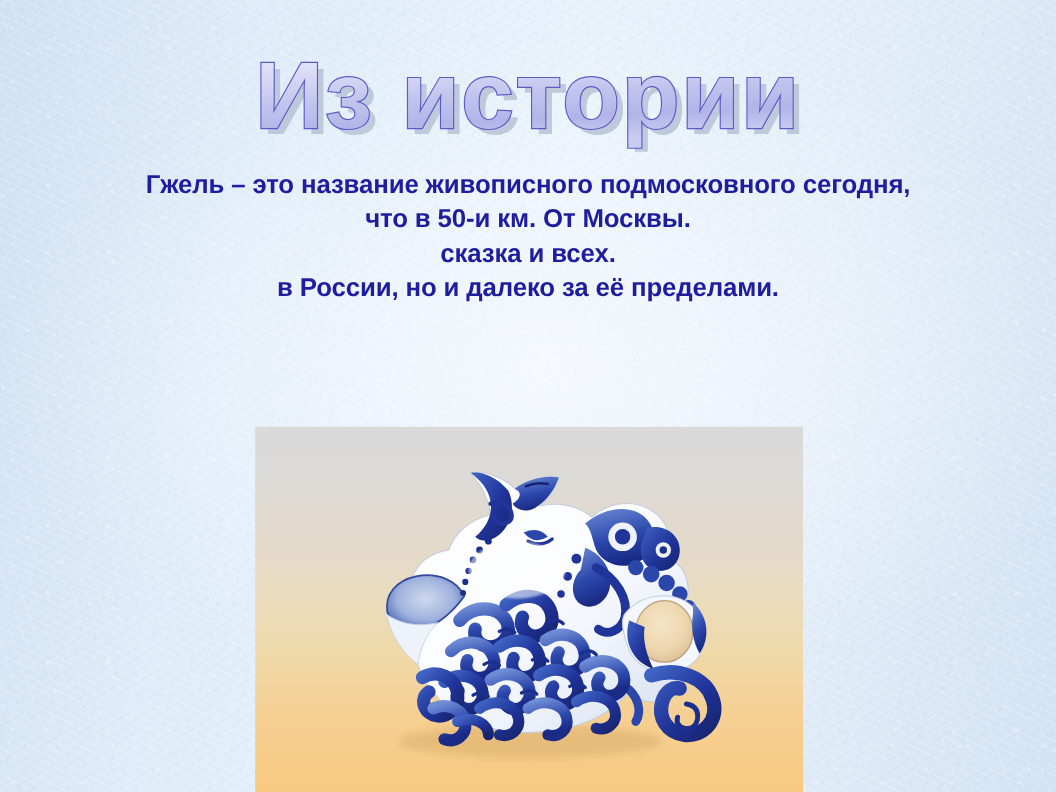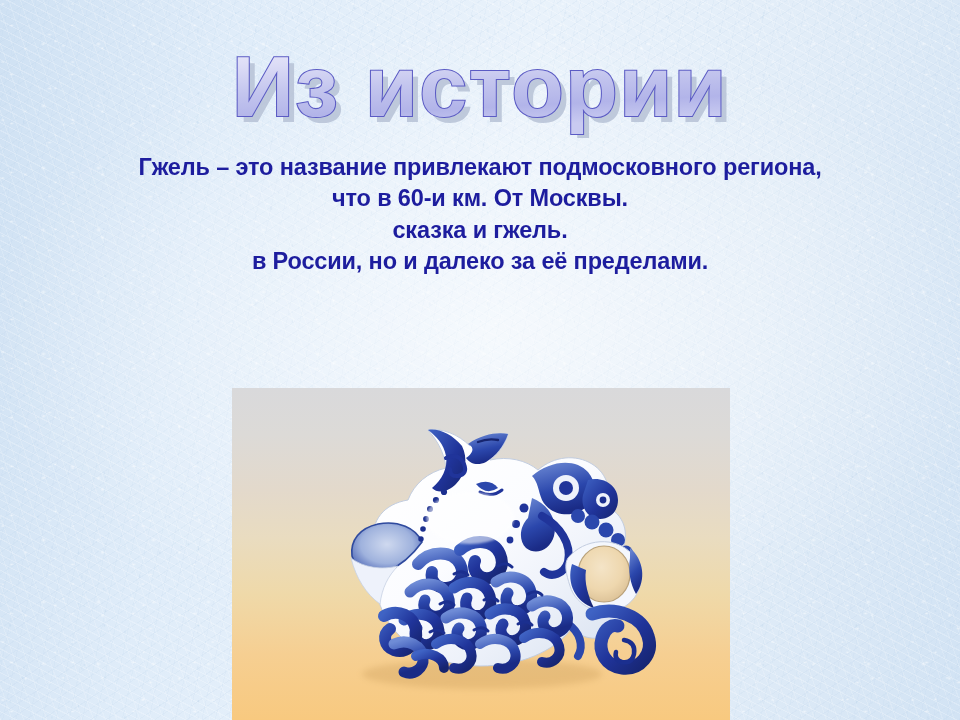--- a/index.html
+++ b/index.html
@@ -138,23 +138,23 @@
         </linearGradient>
       </defs>
 
       <text x="310" y="82" text-anchor="middle" font-family="'Liberation Sans', sans-serif" font-weight="bold" font-size="86" letter-spacing="1.5" fill="#b7c2d6" opacity="0.85" transform="translate(6,6)">Из истории</text>
 
       <text x="310" y="82" text-anchor="middle" font-family="'Liberation Sans', sans-serif" font-weight="bold" font-size="86" letter-spacing="1.5" fill="url(#waFill)" stroke="#5b5bc4" stroke-width="2.1" paint-order="stroke fill">Из истории</text>
     </svg>
   </div>
 
   <div id="body-text">
-    <span class="line">Гжель – это название привлекают подмосковного региона,</span>
-    <span class="line">что в 60-и км. От Москвы.</span>
-    <span class="line">сказка и гжель.</span>
+    <span class="line">Гжель – это название живописного подмосковного сегодня,</span>
+    <span class="line">что в 50-и км. От Москвы.</span>
+    <span class="line">сказка и всех.</span>
     <span class="line">в России, но и далеко за её пределами.</span>
   </div>
 
   <div id="picture">
     <svg width="498" height="332" viewBox="0 0 498 332" xmlns="http://www.w3.org/2000/svg">
       <defs>
         <linearGradient id="bodyShade" x1="0.15" y1="0.1" x2="0.85" y2="0.95">
           <stop offset="0%" stop-color="#ffffff"></stop>
           <stop offset="42%" stop-color="#fbfcff"></stop>
           <stop offset="72%" stop-color="#eef2fa"></stop>

